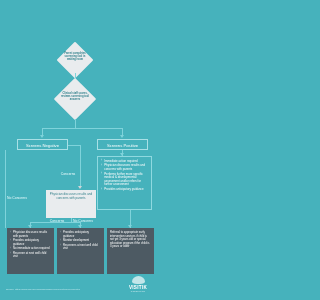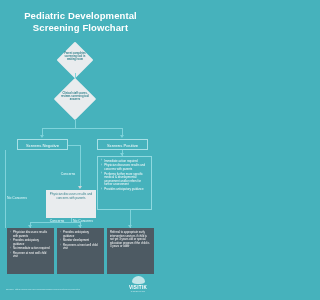--- a/index.html
+++ b/index.html
@@ -188,21 +188,20 @@
     color: #cdeaee;
     font-size: 1.9px;
     letter-spacing: .2px;
   }
 </style>
 </head>
 <body>
 
 <div id="root">
 
-  <div class="title">Pediatric Developmental Screening Flowchart</div>
 
   <div class="diamond" id="dia1"></div>
   <div class="diamond-txt" id="dia1txt">Parent completes screening tool in waiting room</div>
 
   <div class="vline" style="left:75px; top:73px; height:8px;"></div>
   <div class="arrow" style="left:72.5px; top:80px;"></div>
 
   <div class="diamond" id="dia2"></div>
   <div class="diamond-txt" id="dia2txt">Clinical staff scores, reviews screening tool answers</div>
 

